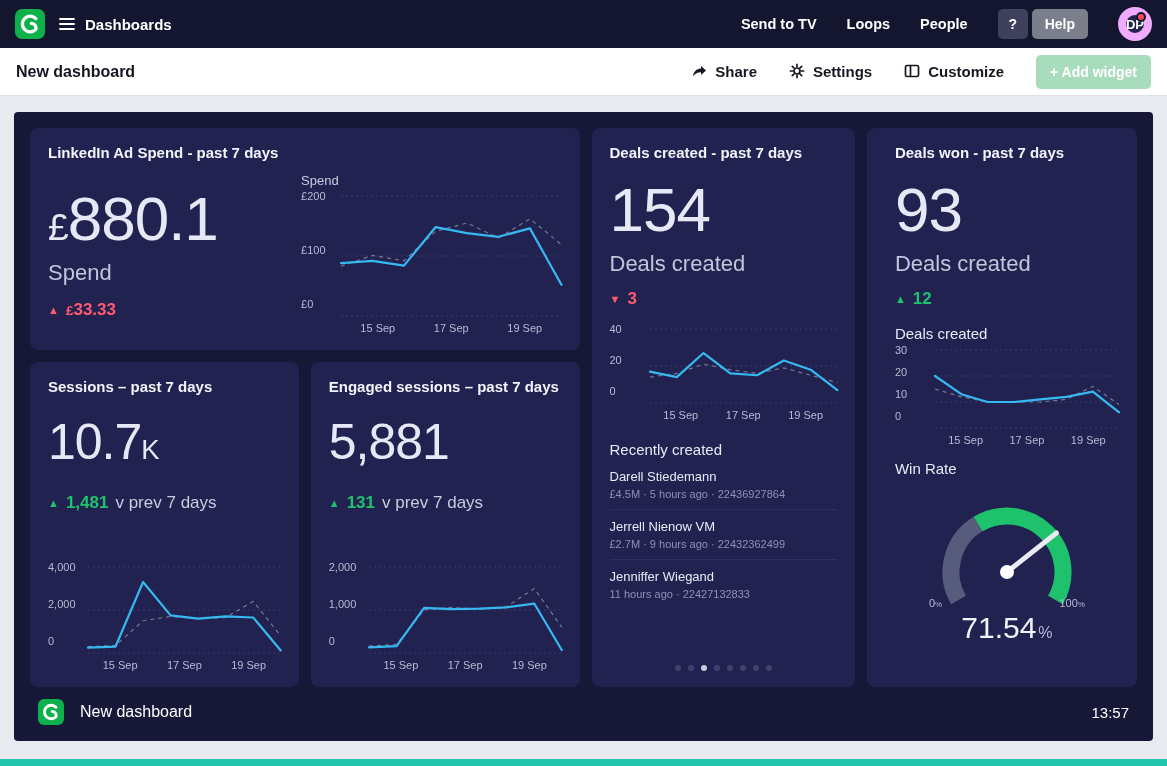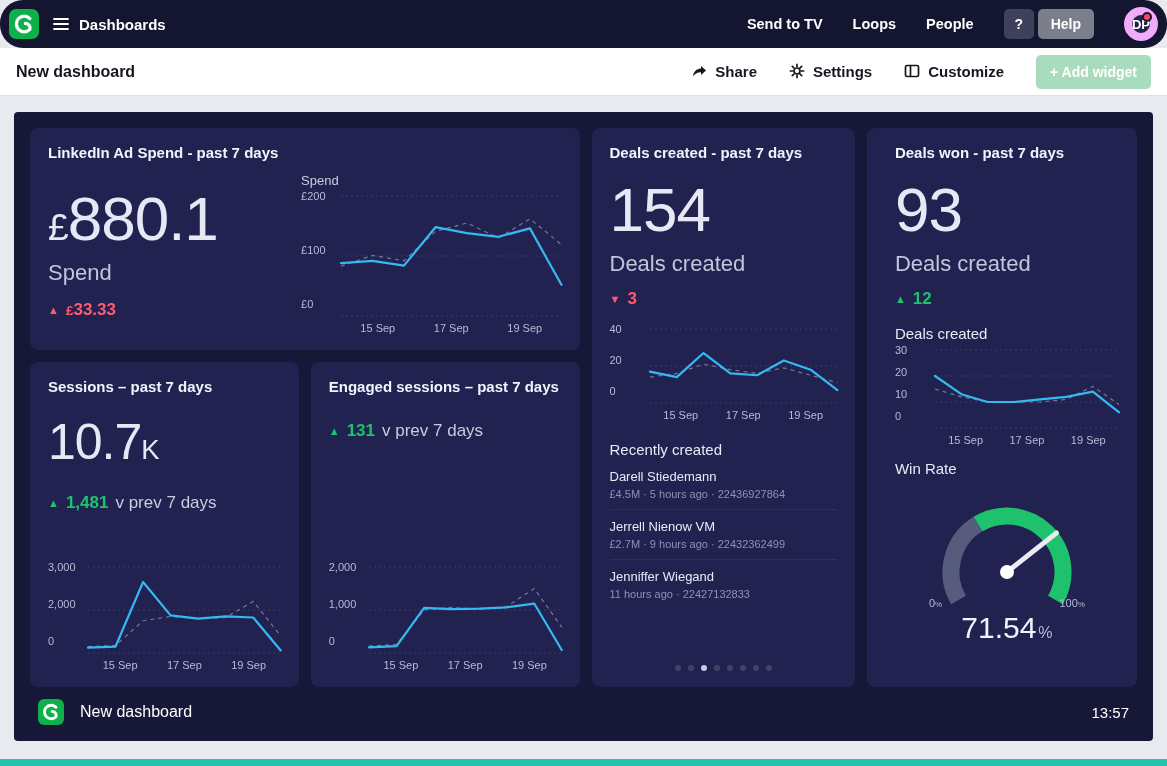--- a/index.html
+++ b/index.html
@@ -3,21 +3,21 @@
 <meta charset="utf-8">
 <style>
   * { margin:0; padding:0; box-sizing:border-box; }
   html,body { width:1167px; height:766px; }
   body {
     font-family:"Liberation Sans","DejaVu Sans",sans-serif;
     background:#e9eaef; overflow:hidden;
     display:flex; flex-direction:column;
   }
   
-  .topnav { flex:0 0 48px; background:#14152f; display:flex; align-items:center; justify-content:space-between; padding:0 9px;border-radius:23px; }
+  .topnav { flex:0 0 48px; background:#14152f; display:flex; align-items:center; justify-content:space-between; padding:0 15px; }
   .nav-left { display:flex; align-items:center; gap:14px; }
   .logo { width:30px; height:30px; display:block; cursor:pointer; }
   .menu-btn { display:flex; align-items:center; gap:10px; background:none; border:none; color:#fff; font-weight:700; font-size:15px; font-family:inherit; cursor:pointer; }
   .nav-right { display:flex; align-items:center; gap:30px; }
   .nav-link { color:#fff; font-weight:700; font-size:14.5px; text-decoration:none; cursor:pointer; }
   .help-group { display:flex; gap:4px; }
   .help-q { width:30px; height:30px; background:#3f415c; color:#fff; border:none; border-radius:5px; font-size:14px; font-weight:700; cursor:pointer; font-family:inherit; }
   .help-btn { height:30px; padding:0 13px; background:#7b7f8c; color:#fff; border:none; border-radius:5px; font-size:14px; font-weight:700; cursor:pointer; font-family:inherit; }
   .avatar { position:relative; width:34px; height:34px; border-radius:50%; background:#23244a; border:8px solid #f0abfc; display:flex; align-items:center; justify-content:center; color:#fff; font-size:13px; font-weight:700; cursor:pointer;text-align:right; }
   .avatar-dot { position:absolute; top:-3px; right:-2px; width:10px; height:10px; background:#ff4757; border-radius:50%; border:2px solid #14152f; }
@@ -221,21 +221,21 @@
           <span>10.7</span><span class="unit">K</span>
         </div>
         <div class="delta positive" style="margin-top:26px">
           <span class="arrow">▲</span>
           <span>1,481</span>
           <span class="delta-label">v prev 7 days</span>
         </div>
         <div class="chart" style="margin-top:auto;height:104px" data-chart="widgets.sessions.chart">
             <div class="crow">
               <div class="cyl">
-                <span>3,000</span>
+                <span>4,000</span>
                 <span>2,000</span>
                 <span>0</span>
               </div>
               <div class="carea">
                 <svg viewBox="0 0 100 100" preserveAspectRatio="none">
                   <line x1="0" x2="100" y1="0" y2="0" class="cgrid"></line>
                   <line x1="0" x2="100" y1="50" y2="50" class="cgrid"></line>
                   <line x1="0" x2="100" y1="100" y2="100" class="cgrid"></line>
                   <polyline points="0,92.5 14.285714285714285,91.25 28.57142857142857,62.5 42.857142857142854,57.5 57.14285714285714,60 71.42857142857143,58.75 85.71428571428571,40 100,80" class="cprev"></polyline>
                   <polyline points="0,93.75 14.285714285714285,92.5 28.57142857142857,17.5 42.857142857142854,56.25 57.14285714285714,60 71.42857142857143,57.5 85.71428571428571,58.75 100,97" class="cmain"></polyline>
@@ -245,20 +245,21 @@
             <div class="cxl">
               <span>15 Sep</span>
               <span>17 Sep</span>
               <span>19 Sep</span>
             </div>
           </div>
       </section>
 
       <section class="card">
         <h3 class="card-title">Engaged sessions – past 7 days</h3>
+        <div class="big-value v50" style="margin-top:22px">5,881</div>
         <div class="delta positive" style="margin-top:26px">
           <span class="arrow">▲</span>
           <span>131</span>
           <span class="delta-label">v prev 7 days</span>
         </div>
         <div class="chart" style="margin-top:auto;height:104px" data-chart="widgets.engaged.chart">
             <div class="crow">
               <div class="cyl">
                 <span>2,000</span>
                 <span>1,000</span>

